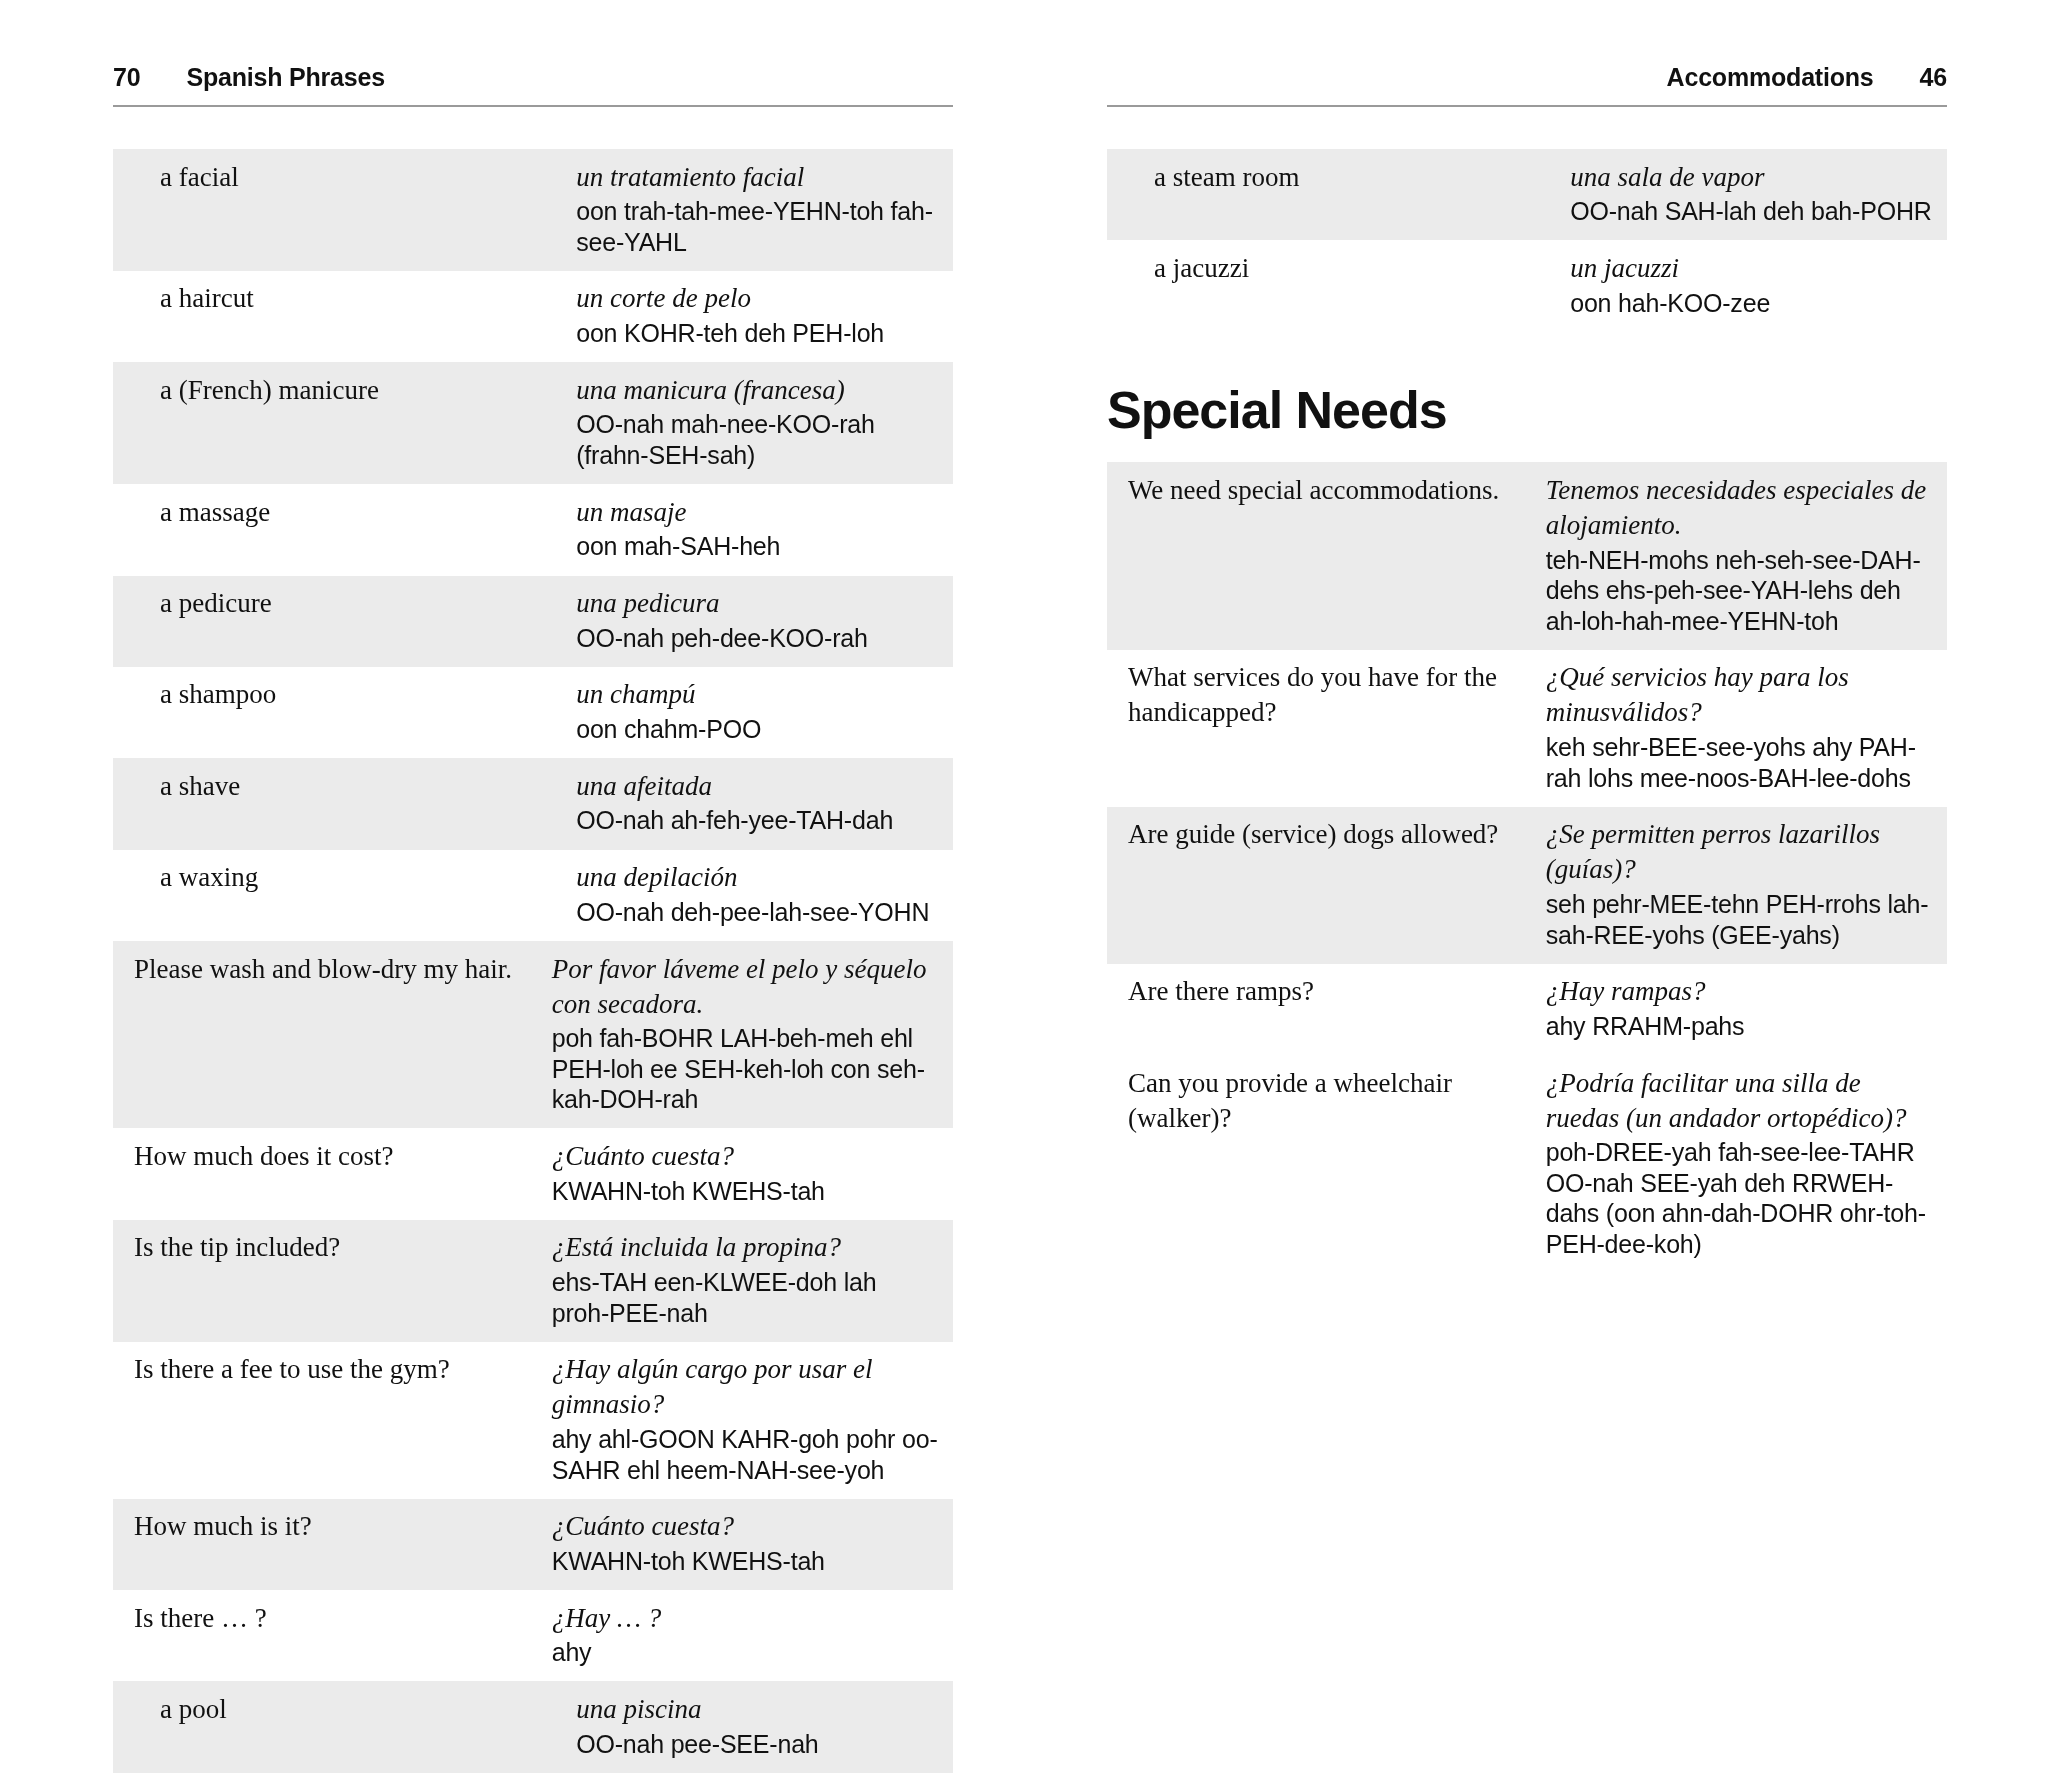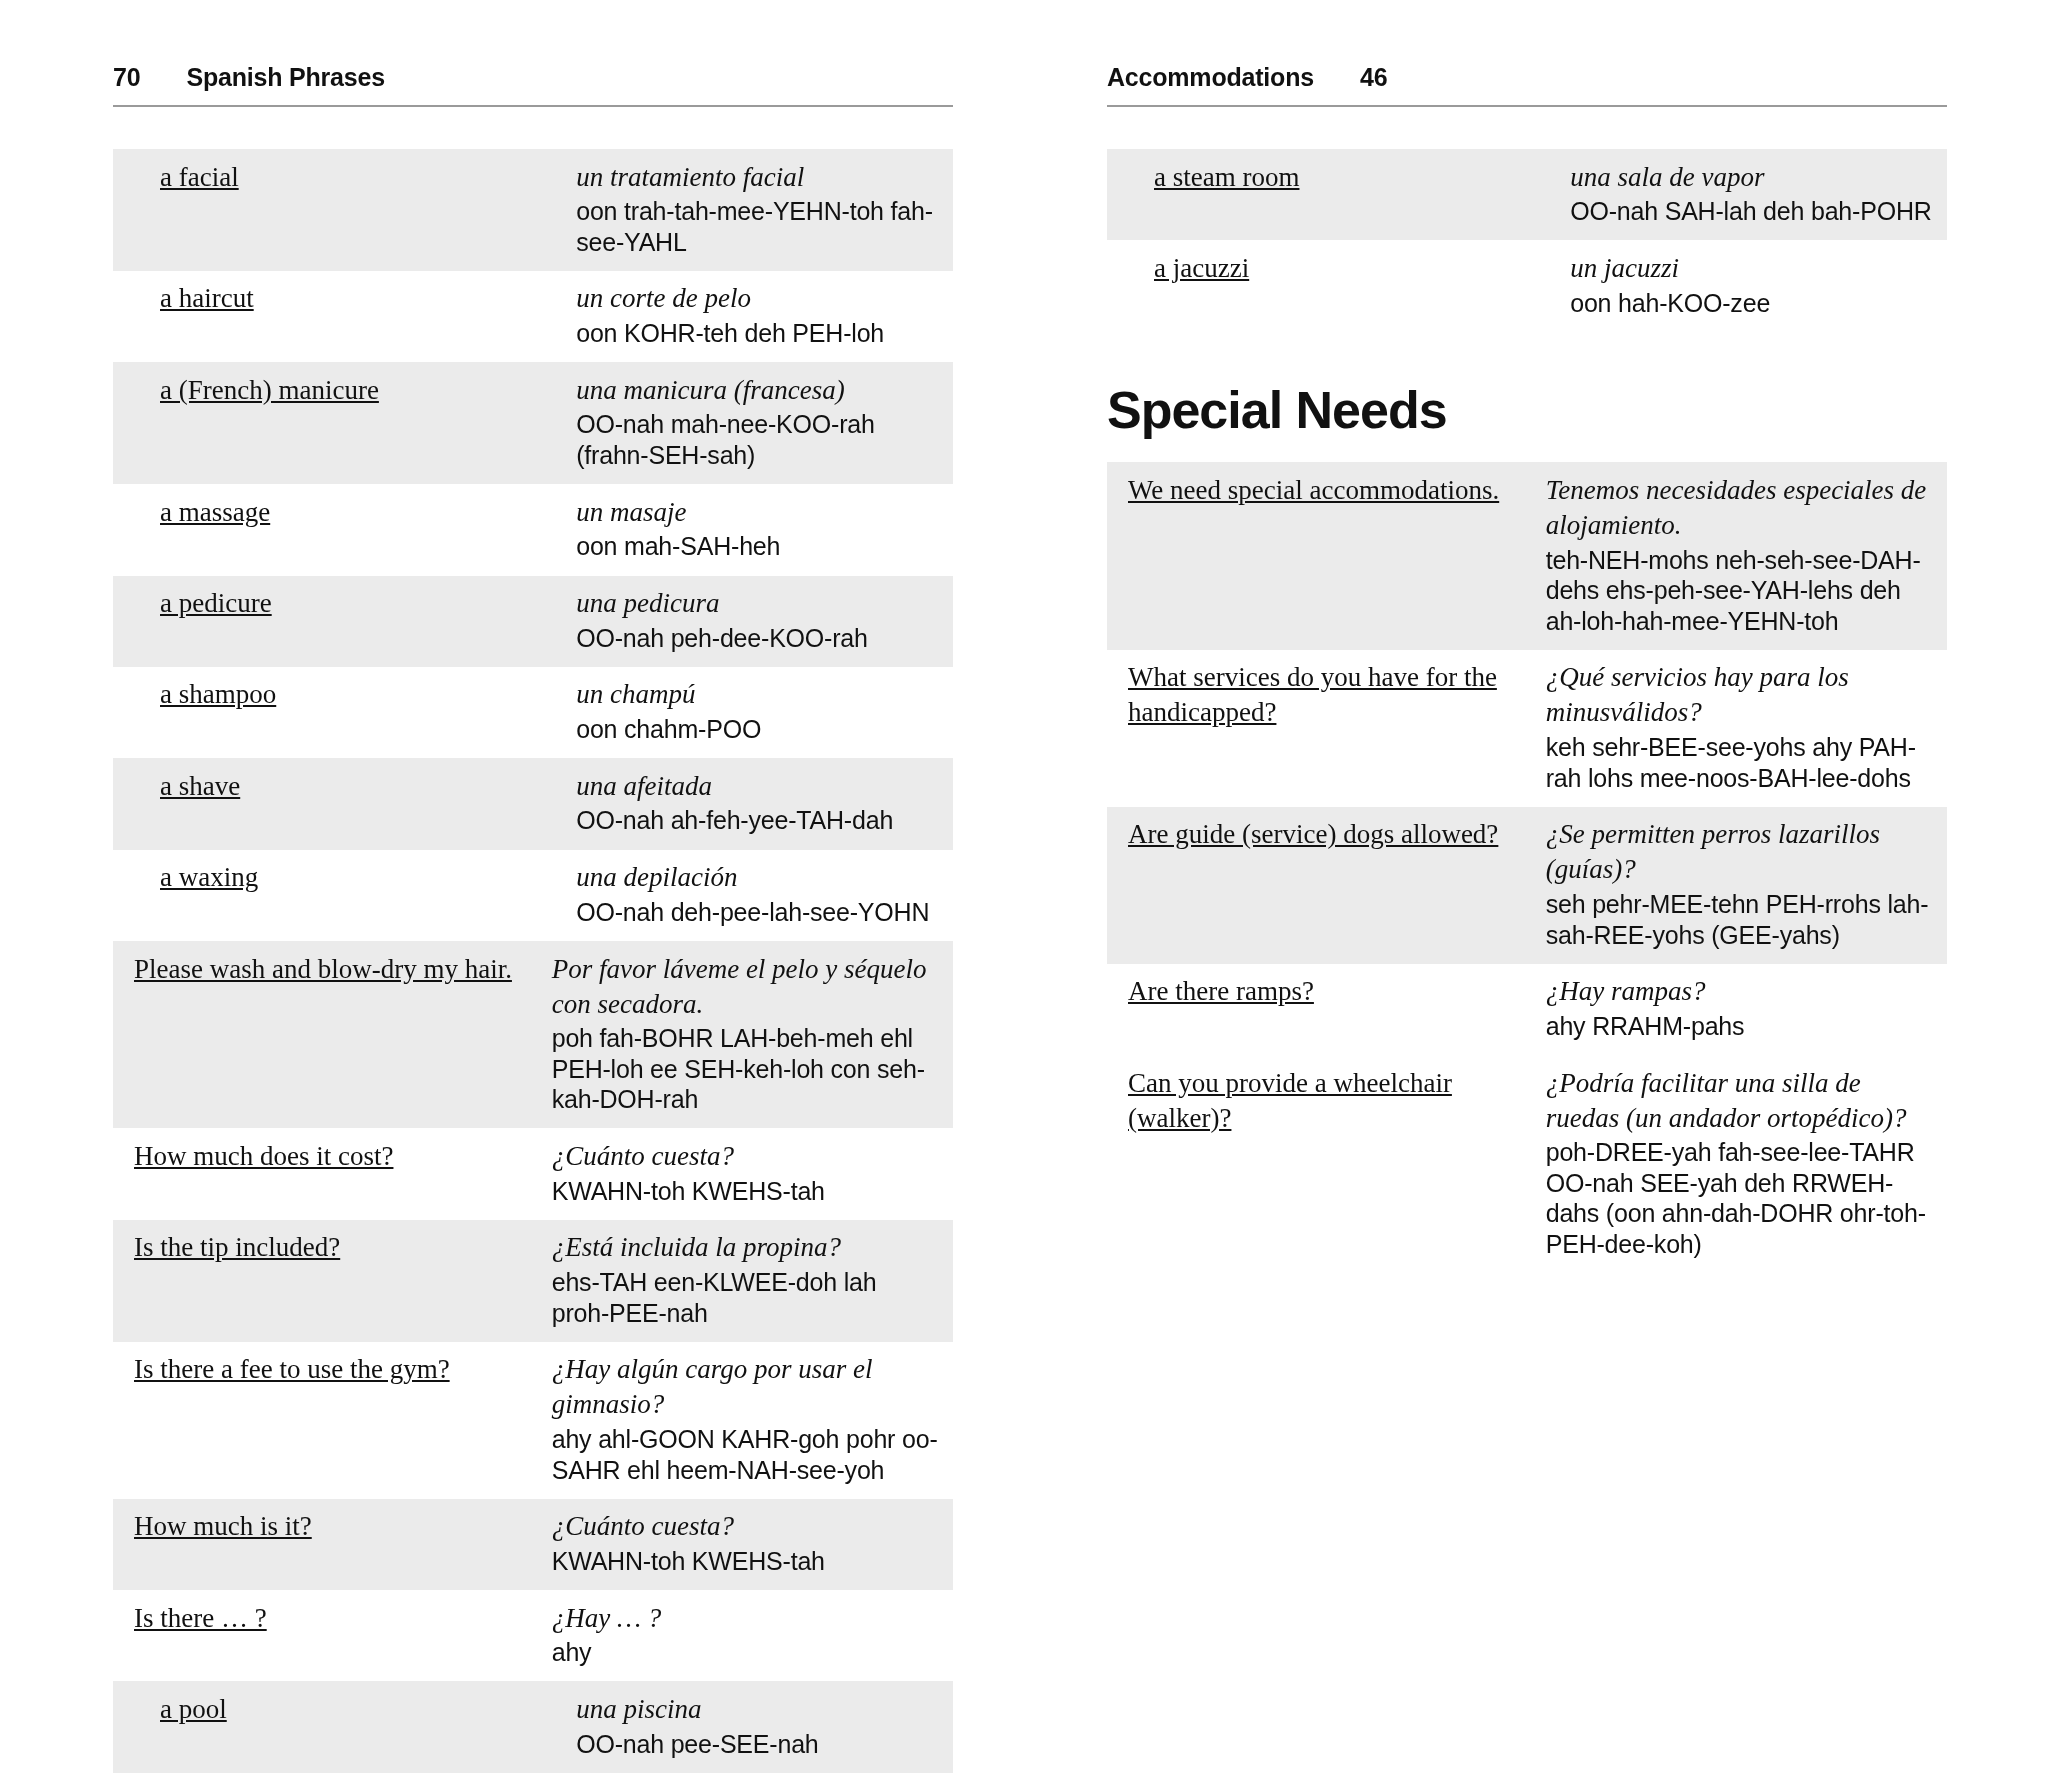--- a/index.html
+++ b/index.html
@@ -35,21 +35,21 @@
   .running-head {
     display: flex;
     align-items: baseline;
     padding-top: 63px;
     font-family: "Liberation Sans", sans-serif;
     font-weight: bold;
     font-size: 25px;
     letter-spacing: -0.2px;
   }
   .running-head.left  { justify-content: flex-start; }
-  .running-head.right { }
+  .running-head.right { justify-content: flex-end; }
   .rh-folio-left  { margin-right: 46px; }
   .rh-folio-right { margin-left: 46px; }
 
   .rule {
     border-bottom: 2.4px solid #9a9a9a;
     margin-top: 13px;
   }
   .rule-left  { margin-right: 0px; }
   .rule-right { margin-left: 0px; }
 
@@ -60,21 +60,21 @@
     table-layout: fixed;
   }
   .table-top-gap { height: 42px; }
 
   .phrase-table tr.shaded > td { background: #ebebeb; }
 
   .phrase-table td {
     vertical-align: top;
     padding: 10.5px 0 13.7px 0;
   }
-  .col-en { width: 50.5%; text-decoration: underline; }
+  .col-en { width: 50.5%; }
   .col-es { width: 49.5%; }
 
   .en-text {
     font-size: 27px;
     line-height: 1.30;
     padding-left: 21px;
     padding-right: 16px;
   }
   .en-text.indent  { padding-left: 47px; }
 

